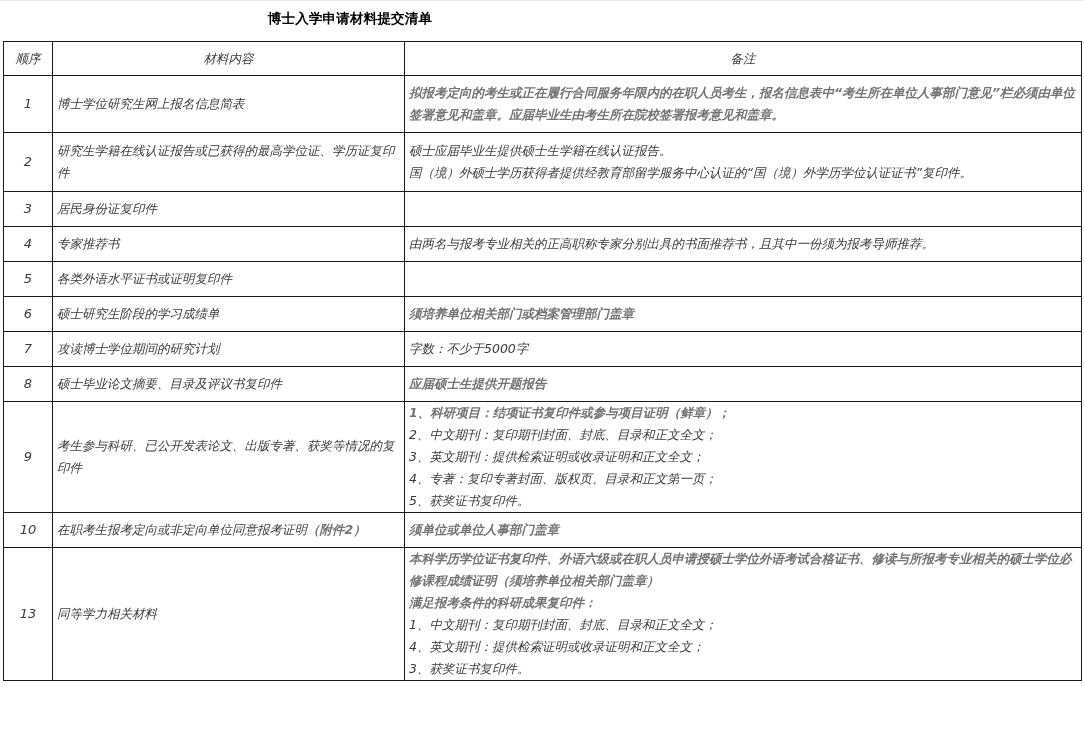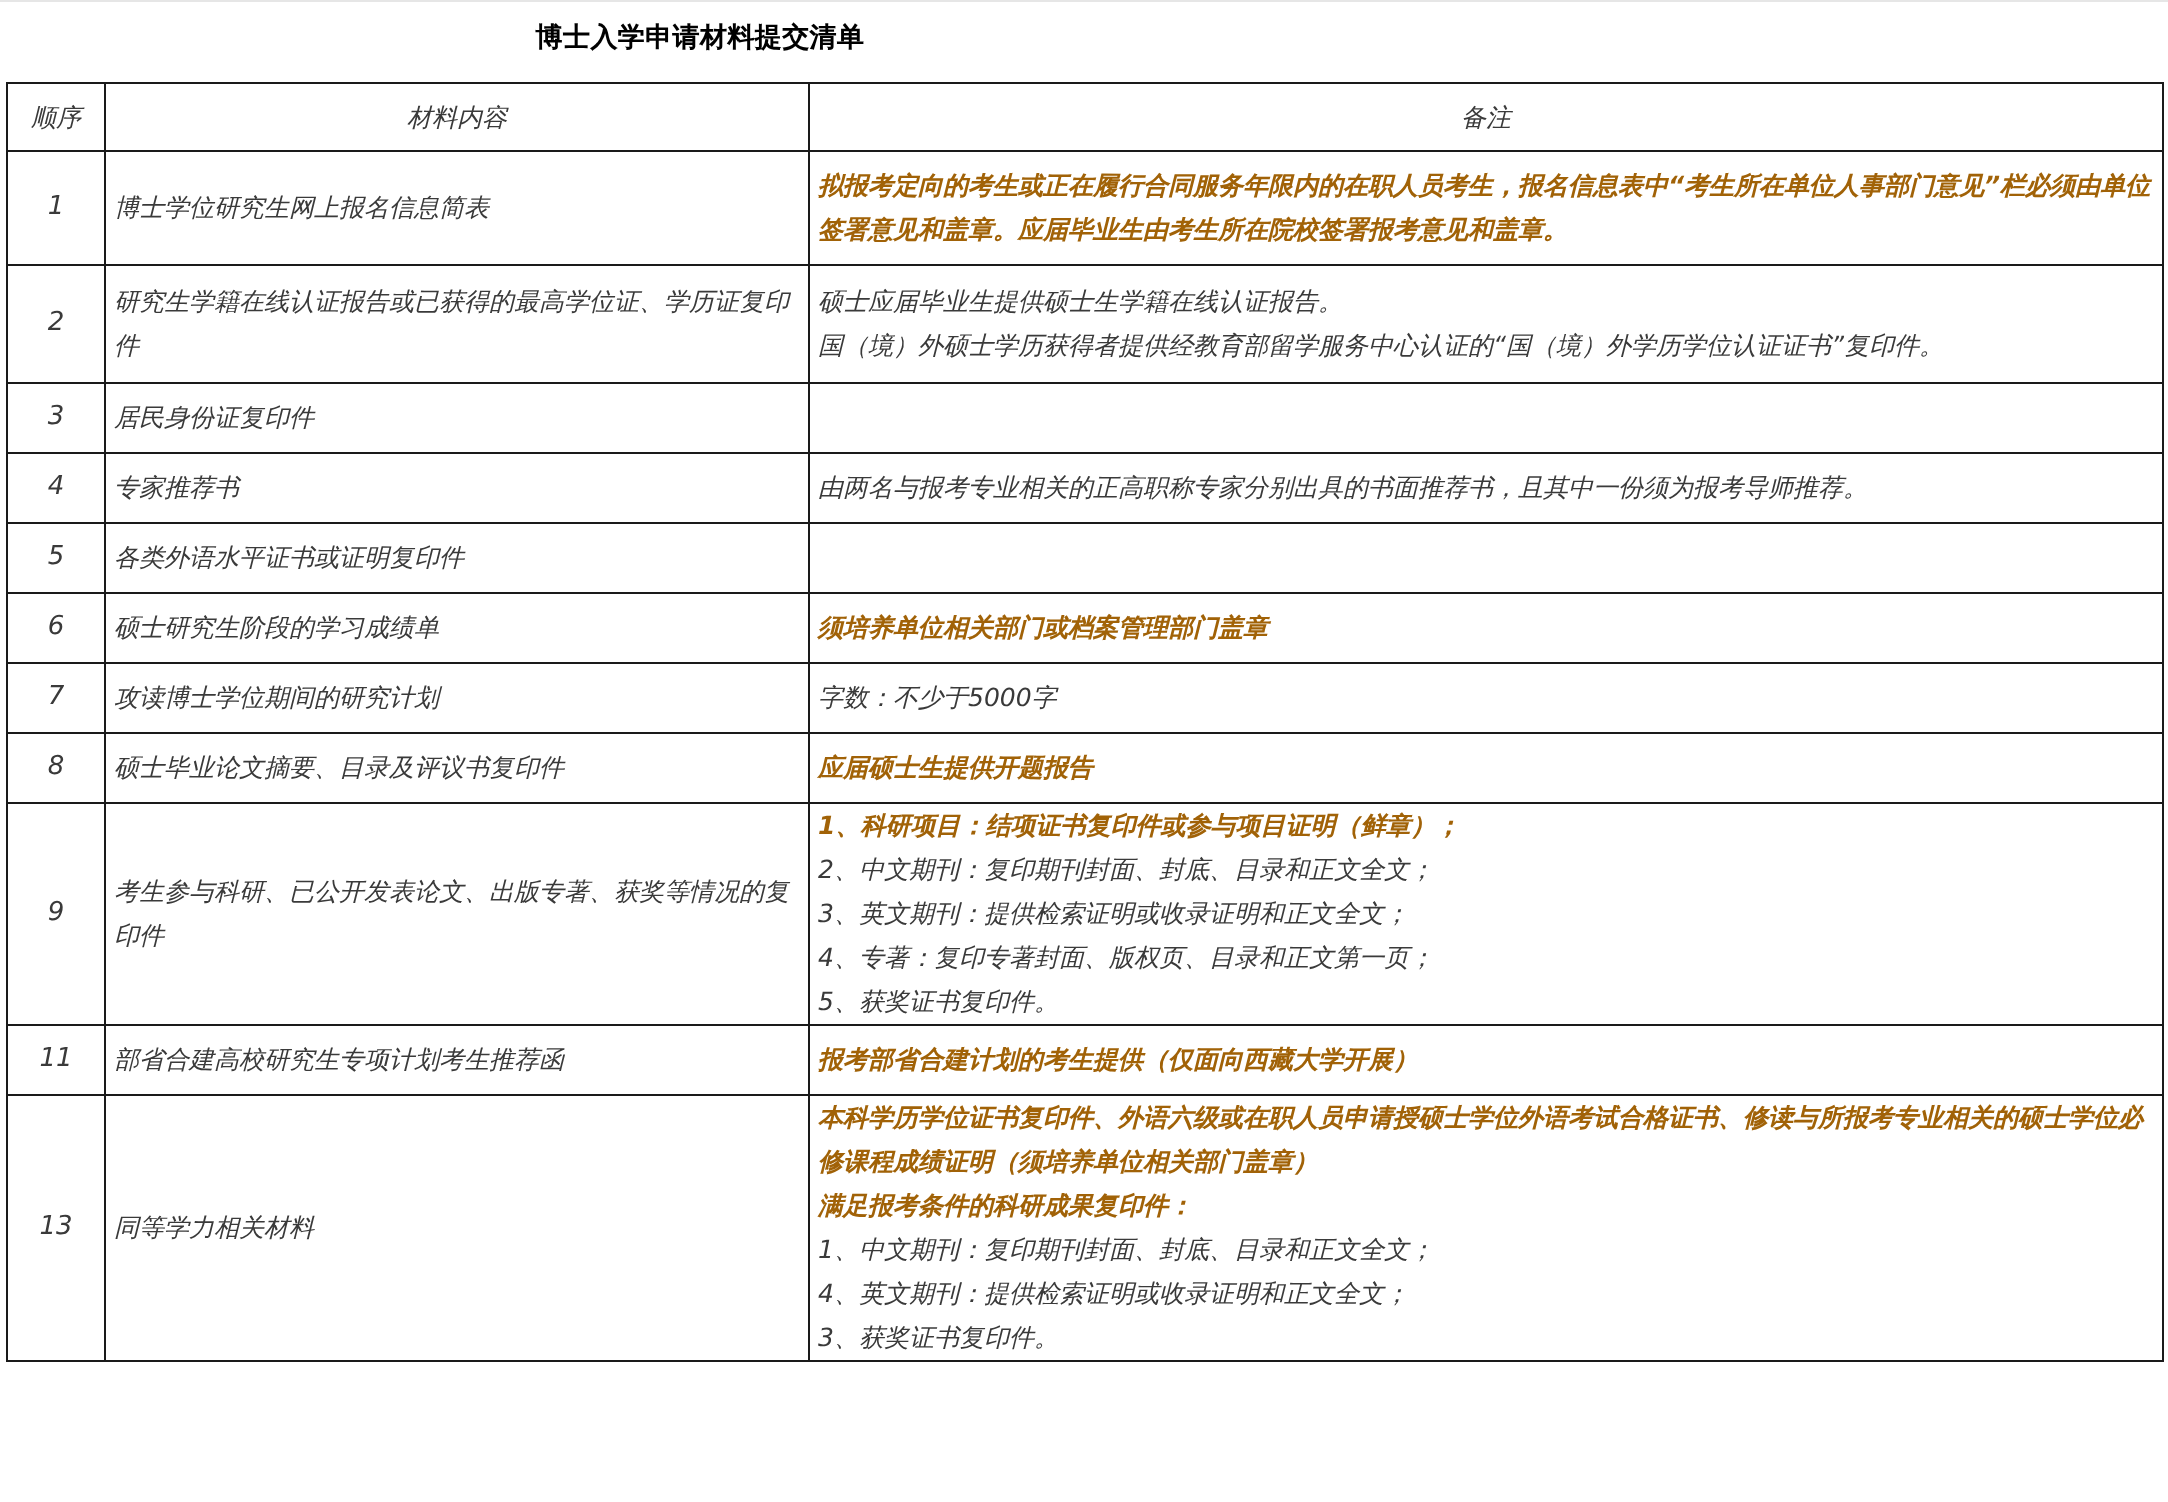--- a/index.html
+++ b/index.html
@@ -59,21 +59,21 @@
     col.c-no { width: 49px; }
     col.c-mat { width: 352px; }
     col.c-note { width: 677px; }
     td.no {
       text-align: center;
       padding: 0 !important;
       font-size: 13px;
     }
     .bold {
       font-weight: bold;
-      color: #a16207;
+      color: #737373;
     }
     tr.r-h1 td { height: 56px; }
     tr.r-h2 td { height: 58px; }
     tr.r-std td { height: 34px; }
     tr.r-h9 td { height: 109px; }
     tr.r-h13 td { height: 129px; margin-left: 40px; }
     .note-line { display: block; }
   </style>
 </head>
 <body>
@@ -163,28 +163,28 @@
       <td>考生参与科研、已公开发表论文、出版专著、获奖等情况的复印件</td>
       <td>
         <span class="note-line bold">1、科研项目：结项证书复印件或参与项目证明（鲜章）；</span>
         <span class="note-line">2、中文期刊：复印期刊封面、封底、目录和正文全文；</span>
         <span class="note-line">3、英文期刊：提供检索证明或收录证明和正文全文；</span>
         <span class="note-line">4、专著：复印专著封面、版权页、目录和正文第一页；</span>
         <span class="note-line">5、获奖证书复印件。</span>
       </td>
     </tr>
 
-
     <tr class="r-std">
-      <td class="no">11</td>
-      <td>部省合建高校研究生专项计划考生推荐函</td>
+      <td class="no">10</td>
+      <td><span>在职考生报考定向或非定向单位同意报考证明</span><span class="bold">（附件2）</span></td>
       <td>
-        <span class="note-line bold">报考部省合建计划的考生提供（仅面向西藏大学开展）</span>
+        <span class="note-line bold">须单位或单位人事部门盖章</span>
       </td>
     </tr>
+
 
 
     <tr class="r-h13">
       <td class="no">13</td>
       <td>同等学力相关材料</td>
       <td>
         <span class="note-line bold">本科学历学位证书复印件、外语六级或在职人员申请授硕士学位外语考试合格证书、修读与所报考专业相关的硕士学位必修课程成绩证明（须培养单位相关部门盖章）</span>
         <span class="note-line bold">满足报考条件的科研成果复印件：</span>
         <span class="note-line">1、中文期刊：复印期刊封面、封底、目录和正文全文；</span>
         <span class="note-line">4、英文期刊：提供检索证明或收录证明和正文全文；</span>

